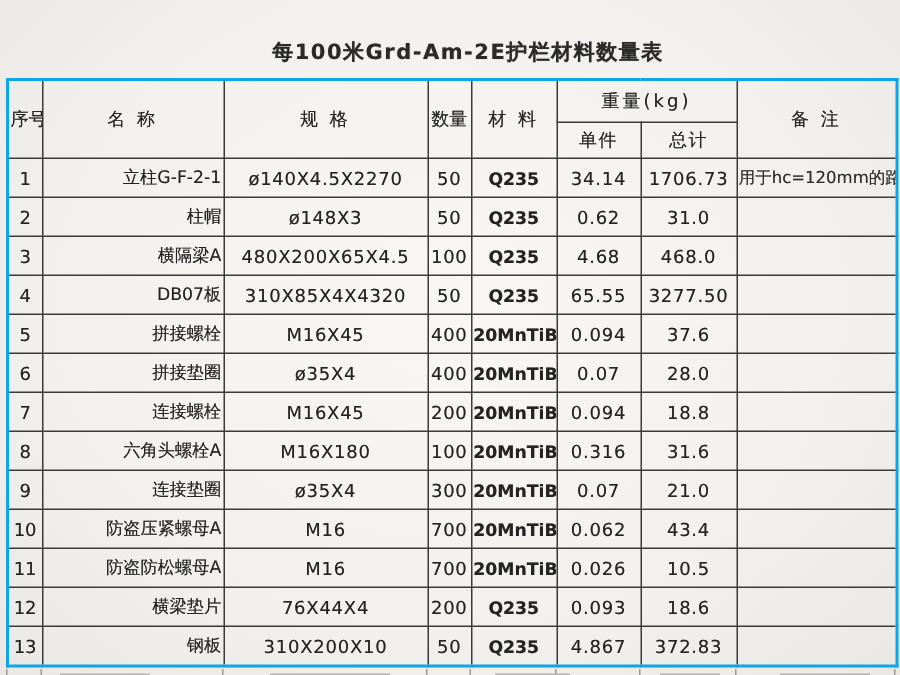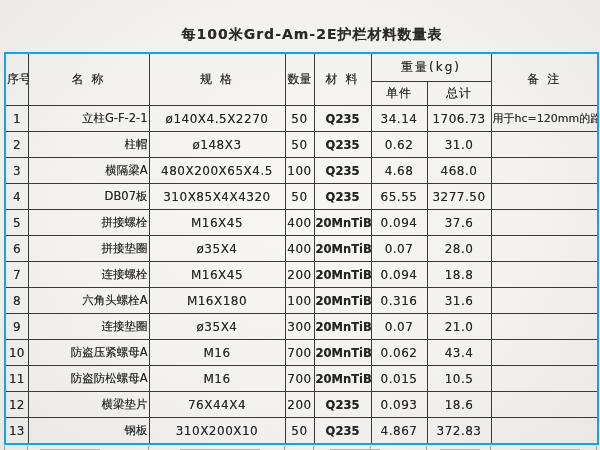--- a/index.html
+++ b/index.html
@@ -195,21 +195,21 @@
           <td data-name="row-unit-weight">0.062</td>
           <td data-name="row-total-weight">43.4</td>
           <td data-name="row-remark" class="remark"></td>
         </tr>
         <tr data-name="table-row">
           <td data-name="row-serial">11</td>
           <td data-name="row-name">防盗防松螺母A</td>
           <td data-name="row-spec">M16</td>
           <td data-name="row-qty">700</td>
           <td data-name="row-material">20MnTiB</td>
-          <td data-name="row-unit-weight">0.015</td>
+          <td data-name="row-unit-weight">0.026</td>
           <td data-name="row-total-weight">10.5</td>
           <td data-name="row-remark" class="remark"></td>
         </tr>
         <tr data-name="table-row">
           <td data-name="row-serial">12</td>
           <td data-name="row-name">横梁垫片</td>
           <td data-name="row-spec">76X44X4</td>
           <td data-name="row-qty">200</td>
           <td data-name="row-material">Q235</td>
           <td data-name="row-unit-weight">0.093</td>

